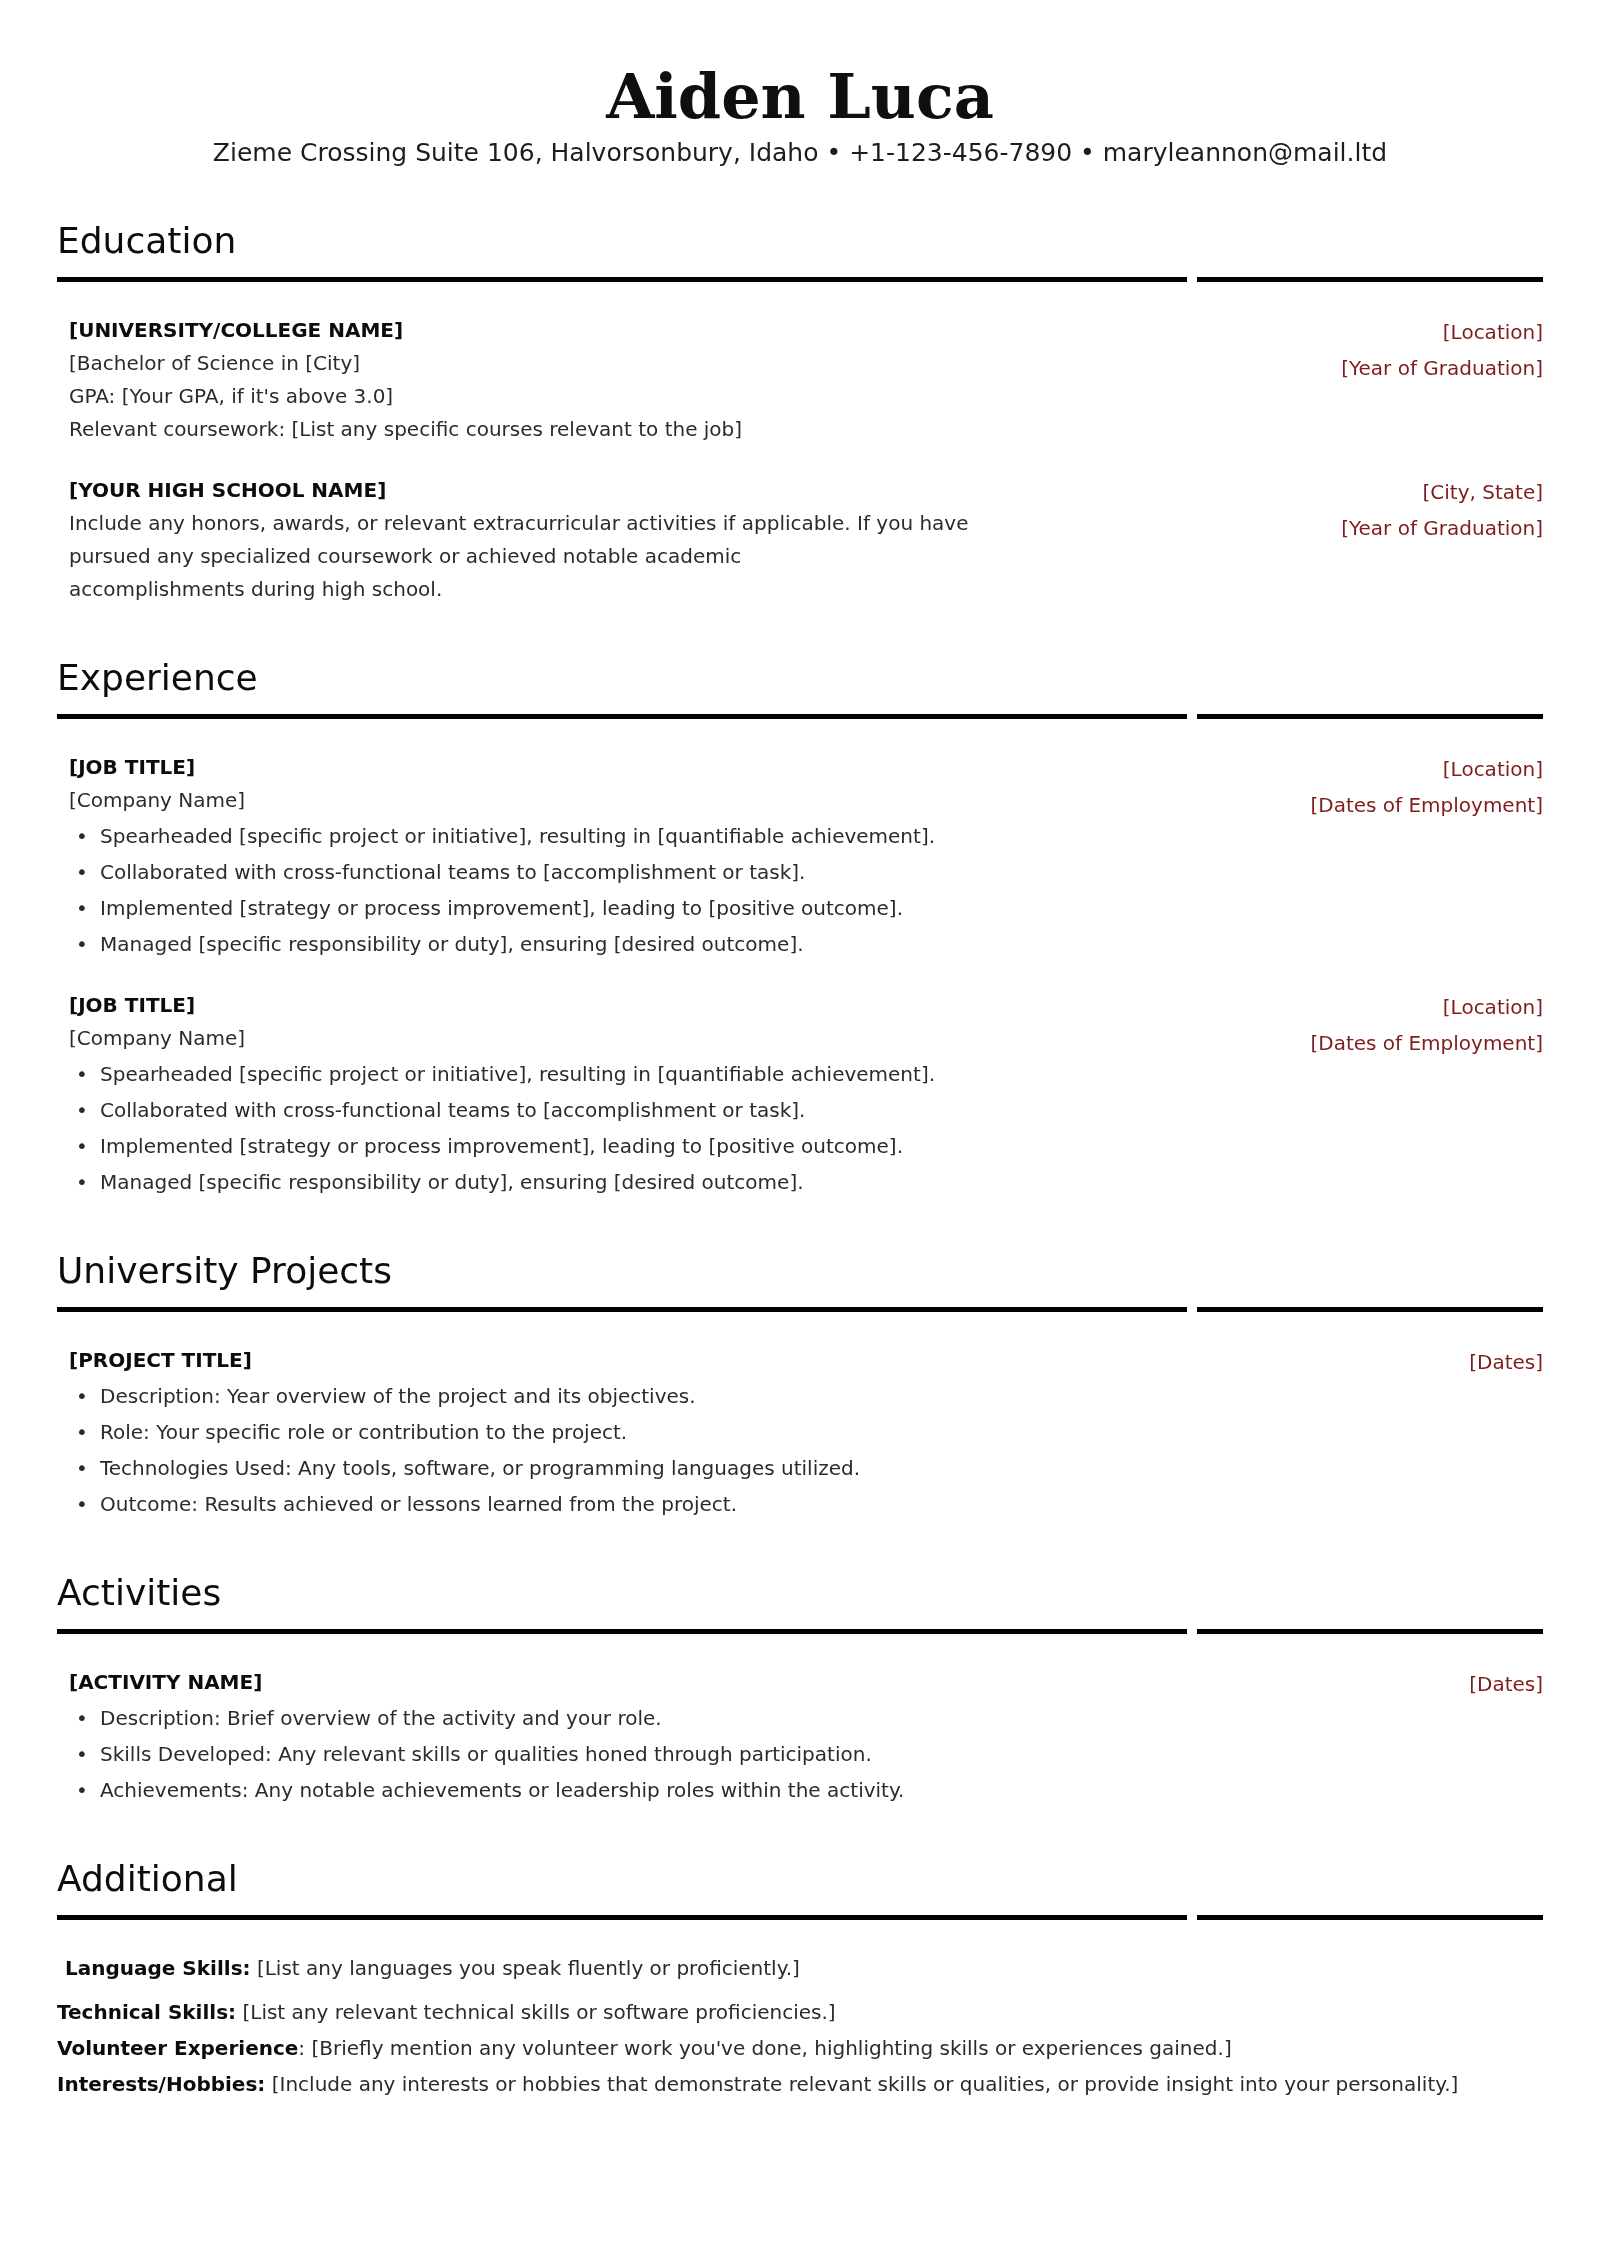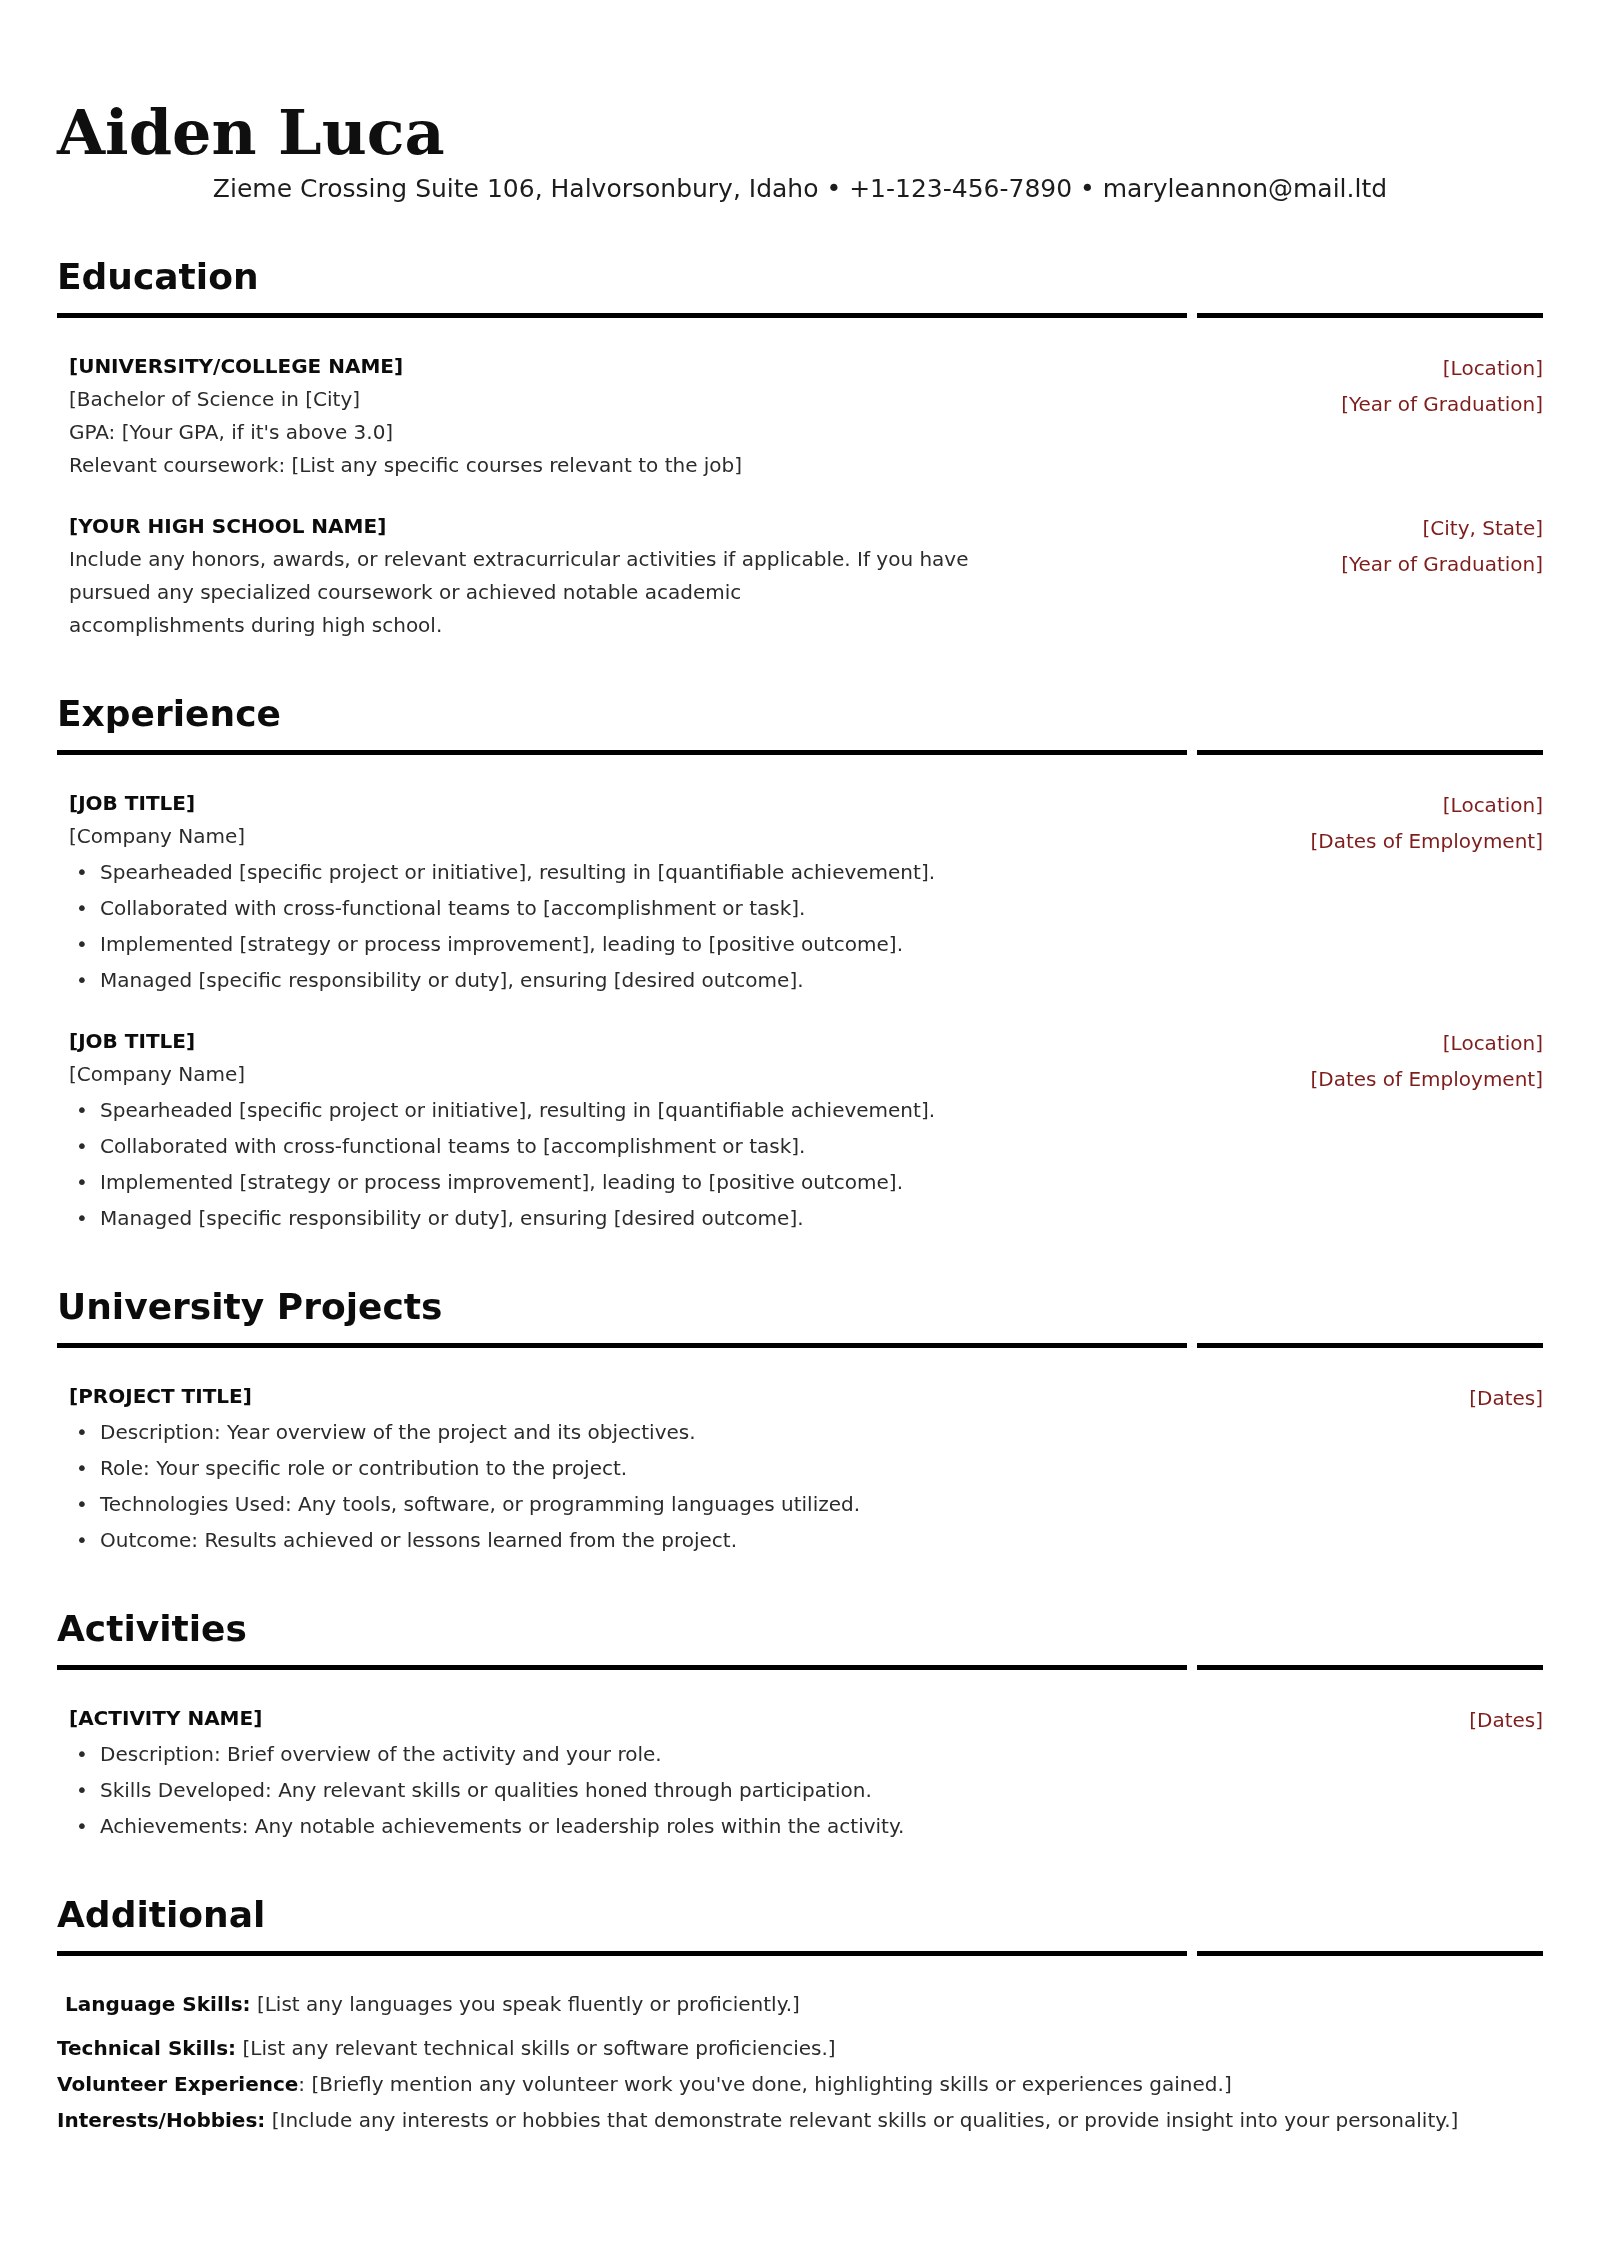--- a/index.html
+++ b/index.html
@@ -13,36 +13,37 @@
     overflow: hidden;
   }
   .page { padding: 36px 57px 0 57px; }
 
   
   .name {
     font-family: "DejaVu Serif", "Liberation Serif", serif;
     font-weight: bold;
     font-size: 62px;
     line-height: 1.12;
+    text-align: center;
     color: #0f0f0f;
-    margin: 62px 0 0 0;
+    margin: 26px 0 0 0;
   }
   .contact {
     font-size: 25px;
     line-height: 32px;
     text-align: center;
     color: #1d1d1d;
     margin-top: 6px;
   }
 
   
   h2.section-heading {
     font-size: 36px;
     line-height: 40px;
-    font-weight: bold;
+    font-weight: normal;
     color: #0c0c0c;
     margin: 52px 0 0 0;
   }
   .rule { display: flex; gap: 10px; height: 5px; margin-top: 16px; }
   .rule .seg-left  { width: 1130px; background: #000; }
   .rule .seg-right { flex: 1; background: #000; }
 
   
   .row { display: flex; justify-content: flex-end; margin-top: 32px; }
   .row + .row { margin-top: 28px; }

